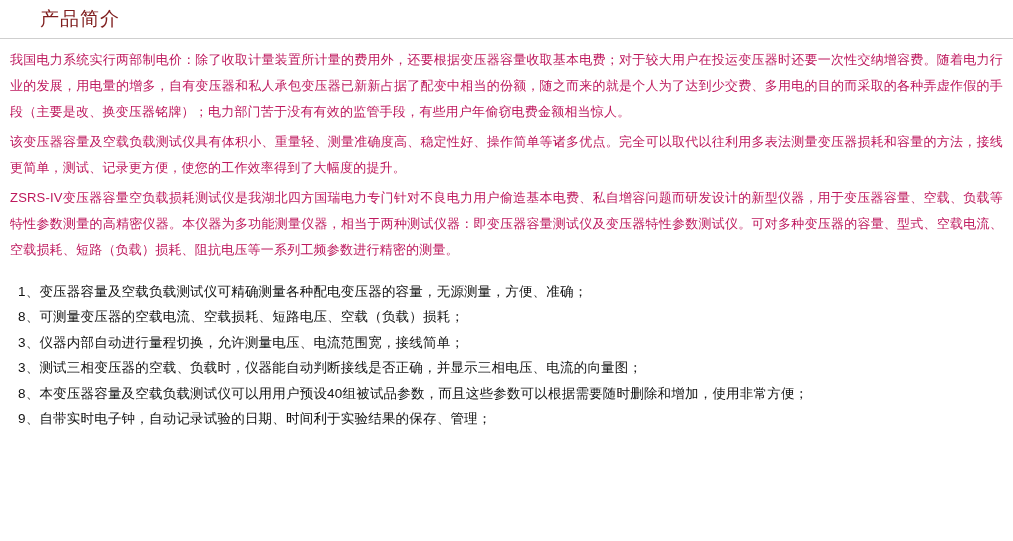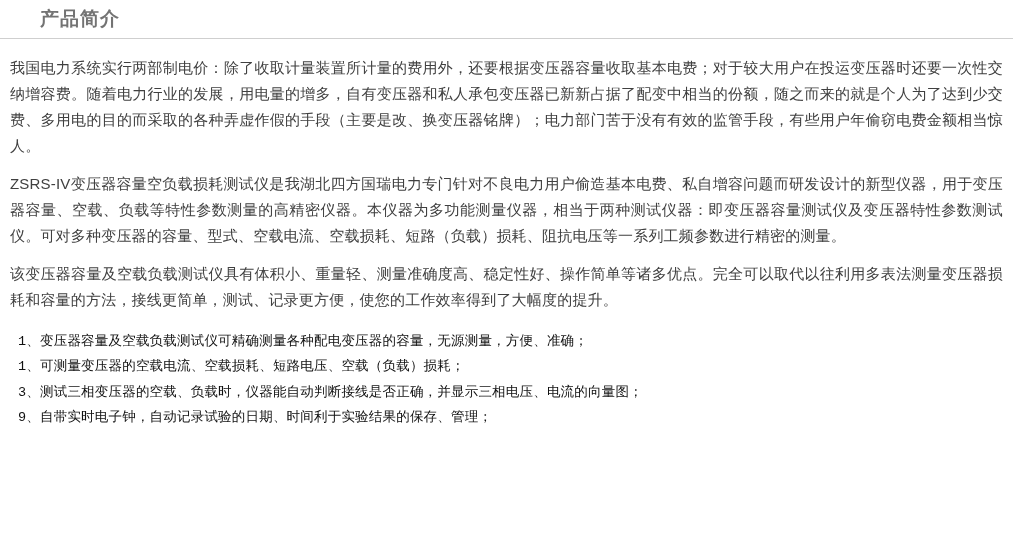--- a/index.html
+++ b/index.html
@@ -16,85 +16,86 @@
   }
   .page {
     position: relative;
     width: 1013px;
     height: 541px;
     box-sizing: border-box;
     padding: 0;
   }
   .section-heading {
     font-size: 19px;
-    font-weight: bold;
-    color: #737373;
+    font-weight: normal;
+    color: #7f1d1d;
     letter-spacing: 1px;
     margin: 0;
     padding: 6px 0 6px 40px;
     line-height: 1.4;
   }
   .heading-wrap {
     position: relative;
   }
   .heading-rule {
     position: absolute;
     left: 0;
     right: 0;
     bottom: 0;
     height: 1px;
     background: #cfcfcf;
   }
   .body-block {
     padding: 4px 10px 2px 10px;
   }
   .para {
-    font-size: 15px;
+    font-size: 13px;
     line-height: 26px;
-    margin: 12px 0 2px 0;
+    margin: 4px 0 2px 0;
     text-align: justify;
-    color: #404040;
+    color: #be185d;
     letter-spacing: 0.2px;
   }
   .feature-list {
     list-style: none;
     margin: 0;
     padding: 2px 10px 0 10px;
   }
   .feature-list li {
     font-size: 13.5px;
     line-height: 25.5px;
     color: #111111;
     letter-spacing: 0.2px;
     text-align: justify;
     padding-left: 8px;
-    font-family: Liberation Mono, monospace;
   }
   .spacer-md { height: 10px; }
 </style>
 </head>
 <body>
 
 <div class="page">
 
   <div class="heading-wrap">
     <h2 class="section-heading">产品简介</h2>
     <div class="heading-rule"></div>
   </div>
 
   <div class="body-block">
     <p class="para">我国电力系统实行两部制电价：除了收取计量装置所计量的费用外，还要根据变压器容量收取基本电费；对于较大用户在投运变压器时还要一次性交纳增容费。随着电力行业的发展，用电量的增多，自有变压器和私人承包变压器已新新占据了配变中相当的份额，随之而来的就是个人为了达到少交费、多用电的目的而采取的各种弄虚作假的手段（主要是改、换变压器铭牌）；电力部门苦于没有有效的监管手段，有些用户年偷窃电费金额相当惊人。</p>
+    <p class="para">该变压器容量及空载负载测试仪具有体积小、重量轻、测量准确度高、稳定性好、操作简单等诸多优点。完全可以取代以往利用多表法测量变压器损耗和容量的方法，接线更简单，测试、记录更方便，使您的工作效率得到了大幅度的提升。</p>
     <p class="para">ZSRS-IV变压器容量空负载损耗测试仪是我湖北四方国瑞电力专门针对不良电力用户偷造基本电费、私自增容问题而研发设计的新型仪器，用于变压器容量、空载、负载等特性参数测量的高精密仪器。本仪器为多功能测量仪器，相当于两种测试仪器：即变压器容量测试仪及变压器特性参数测试仪。可对多种变压器的容量、型式、空载电流、空载损耗、短路（负载）损耗、阻抗电压等一系列工频参数进行精密的测量。</p>
-    <p class="para">该变压器容量及空载负载测试仪具有体积小、重量轻、测量准确度高、稳定性好、操作简单等诸多优点。完全可以取代以往利用多表法测量变压器损耗和容量的方法，接线更简单，测试、记录更方便，使您的工作效率得到了大幅度的提升。</p>
   </div>
 
   <div class="spacer-md"></div>
 
 
   <ul class="feature-list">
     <li>1、变压器容量及空载负载测试仪可精确测量各种配电变压器的容量，无源测量，方便、准确；</li>
-    <li>1、可测量变压器的空载电流、空载损耗、短路电压、空载（负载）损耗；</li>
+    <li>8、可测量变压器的空载电流、空载损耗、短路电压、空载（负载）损耗；</li>
+    <li>3、仪器内部自动进行量程切换，允许测量电压、电流范围宽，接线简单；</li>
     <li>3、测试三相变压器的空载、负载时，仪器能自动判断接线是否正确，并显示三相电压、电流的向量图；</li>
+    <li>8、本变压器容量及空载负载测试仪可以用用户预设40组被试品参数，而且这些参数可以根据需要随时删除和增加，使用非常方便；</li>
     <li>9、自带实时电子钟，自动记录试验的日期、时间利于实验结果的保存、管理；</li>
 
   </ul>
 
 </div>
 
 </body></html>

